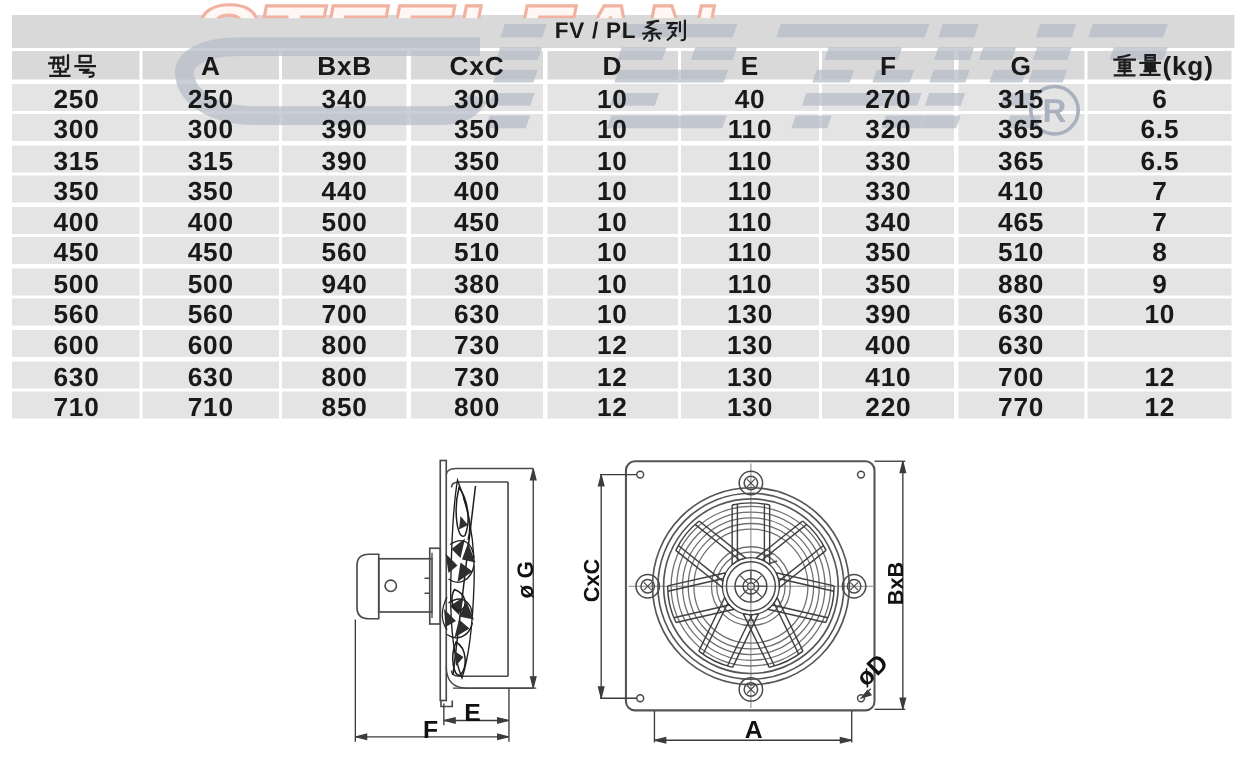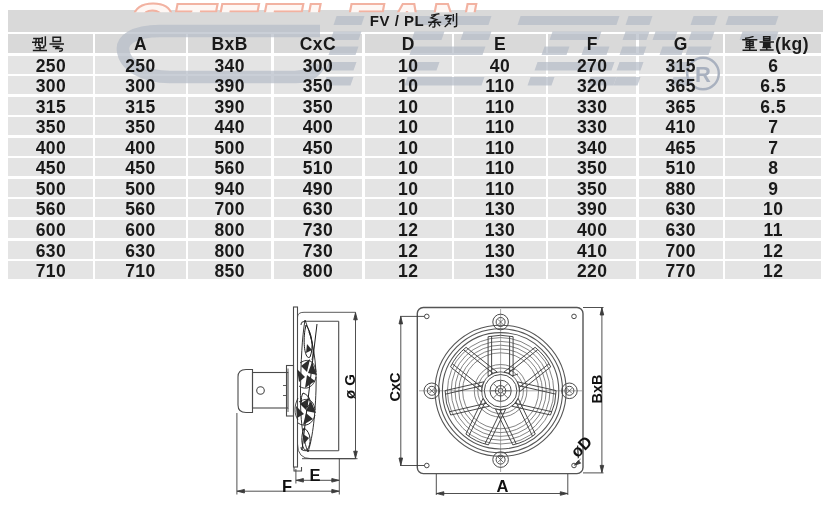--- a/index.html
+++ b/index.html
@@ -276,21 +276,21 @@
     <div class="tx" style="left:272.5px;top:159.3px;width:91.0px">510</div>
     <div class="tx" style="left:363.5px;top:159.3px;width:89.5px">10</div>
     <div class="tx" style="left:453.0px;top:159.3px;width:94.0px">110</div>
     <div class="tx" style="left:547.0px;top:159.3px;width:90.5px">350</div>
     <div class="tx" style="left:637.5px;top:159.3px;width:86.5px">510</div>
     <div class="tx" style="left:724.0px;top:159.3px;width:98.5px">8</div>
 
 <div class="tx" style="left:8.0px;top:179.9px;width:86.0px">500</div>
     <div class="tx" style="left:94.0px;top:179.9px;width:93.0px">500</div>
     <div class="tx" style="left:187.0px;top:179.9px;width:85.5px">940</div>
-    <div class="tx" style="left:272.5px;top:179.9px;width:91.0px">490</div>
+    <div class="tx" style="left:272.5px;top:179.9px;width:91.0px">380</div>
     <div class="tx" style="left:363.5px;top:179.9px;width:89.5px">10</div>
     <div class="tx" style="left:453.0px;top:179.9px;width:94.0px">110</div>
     <div class="tx" style="left:547.0px;top:179.9px;width:90.5px">350</div>
     <div class="tx" style="left:637.5px;top:179.9px;width:86.5px">880</div>
     <div class="tx" style="left:724.0px;top:179.9px;width:98.5px">9</div>
 
 <div class="tx" style="left:8.0px;top:200.4px;width:86.0px">560</div>
     <div class="tx" style="left:94.0px;top:200.4px;width:93.0px">560</div>
     <div class="tx" style="left:187.0px;top:200.4px;width:85.5px">700</div>
     <div class="tx" style="left:272.5px;top:200.4px;width:91.0px">630</div>
@@ -301,21 +301,20 @@
     <div class="tx" style="left:724.0px;top:200.4px;width:98.5px">10</div>
 
 <div class="tx" style="left:8.0px;top:221.0px;width:86.0px">600</div>
     <div class="tx" style="left:94.0px;top:221.0px;width:93.0px">600</div>
     <div class="tx" style="left:187.0px;top:221.0px;width:85.5px">800</div>
     <div class="tx" style="left:272.5px;top:221.0px;width:91.0px">730</div>
     <div class="tx" style="left:363.5px;top:221.0px;width:89.5px">12</div>
     <div class="tx" style="left:453.0px;top:221.0px;width:94.0px">130</div>
     <div class="tx" style="left:547.0px;top:221.0px;width:90.5px">400</div>
     <div class="tx" style="left:637.5px;top:221.0px;width:86.5px">630</div>
-    <div class="tx" style="left:724.0px;top:221.0px;width:98.5px">11</div>
 
 <div class="tx" style="left:8.0px;top:241.6px;width:86.0px">630</div>
     <div class="tx" style="left:94.0px;top:241.6px;width:93.0px">630</div>
     <div class="tx" style="left:187.0px;top:241.6px;width:85.5px">800</div>
     <div class="tx" style="left:272.5px;top:241.6px;width:91.0px">730</div>
     <div class="tx" style="left:363.5px;top:241.6px;width:89.5px">12</div>
     <div class="tx" style="left:453.0px;top:241.6px;width:94.0px">130</div>
     <div class="tx" style="left:547.0px;top:241.6px;width:90.5px">410</div>
     <div class="tx" style="left:637.5px;top:241.6px;width:86.5px">700</div>
     <div class="tx" style="left:724.0px;top:241.6px;width:98.5px">12</div>

